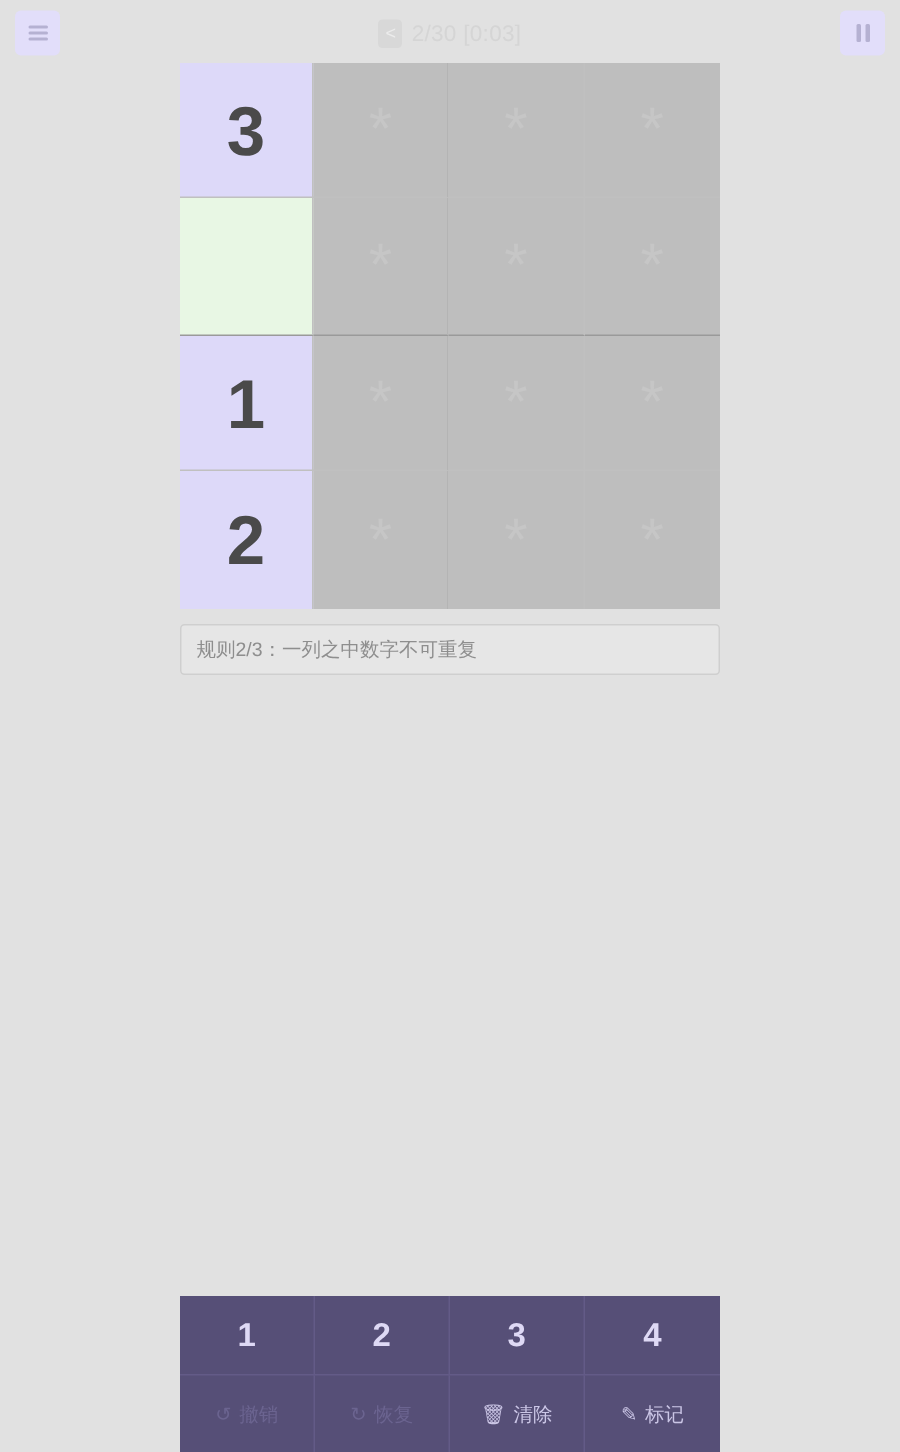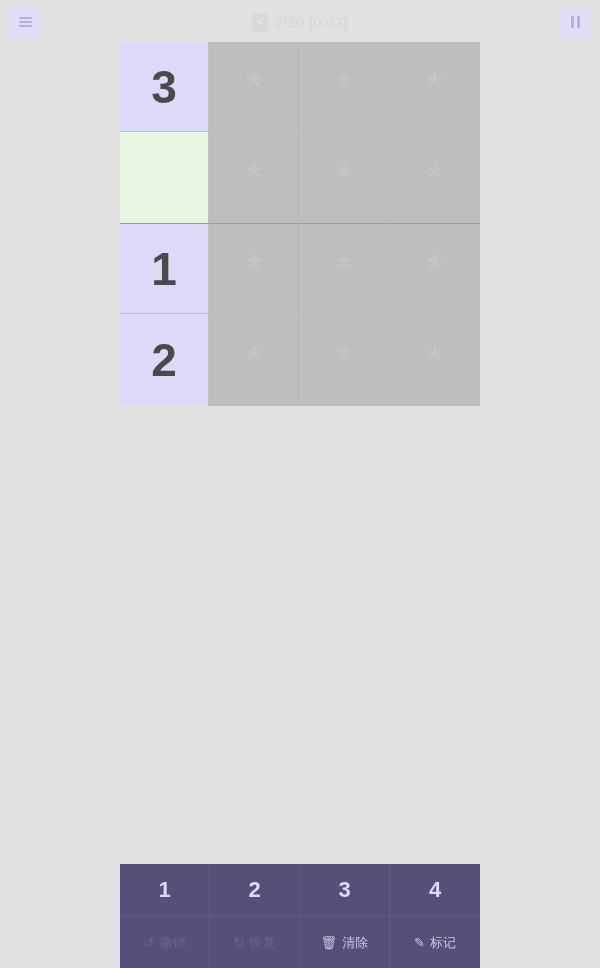--- a/index.html
+++ b/index.html
@@ -218,20 +218,23 @@
       <div class="cell given">1</div>
       <div class="cell masked box-right">*</div>
       <div class="cell masked">*</div>
       <div class="cell masked col-last">*</div>
       <div class="cell given row-last">2</div>
       <div class="cell masked box-right row-last">*</div>
       <div class="cell masked row-last">*</div>
       <div class="cell masked col-last row-last">*</div>
     </div>
 
+  <div class="rule-banner">
+    <span>规则2/3：一列之中数字不可重复</span>
+  </div>
 
   <div class="numpad" id="numpad">
       <div class="num-key">1</div>
       <div class="num-key">2</div>
       <div class="num-key">3</div>
       <div class="num-key last">4</div>
       <div class="act-key disabled">
         <span class="ico">↺</span>
         <span>撤销</span>
       </div>

